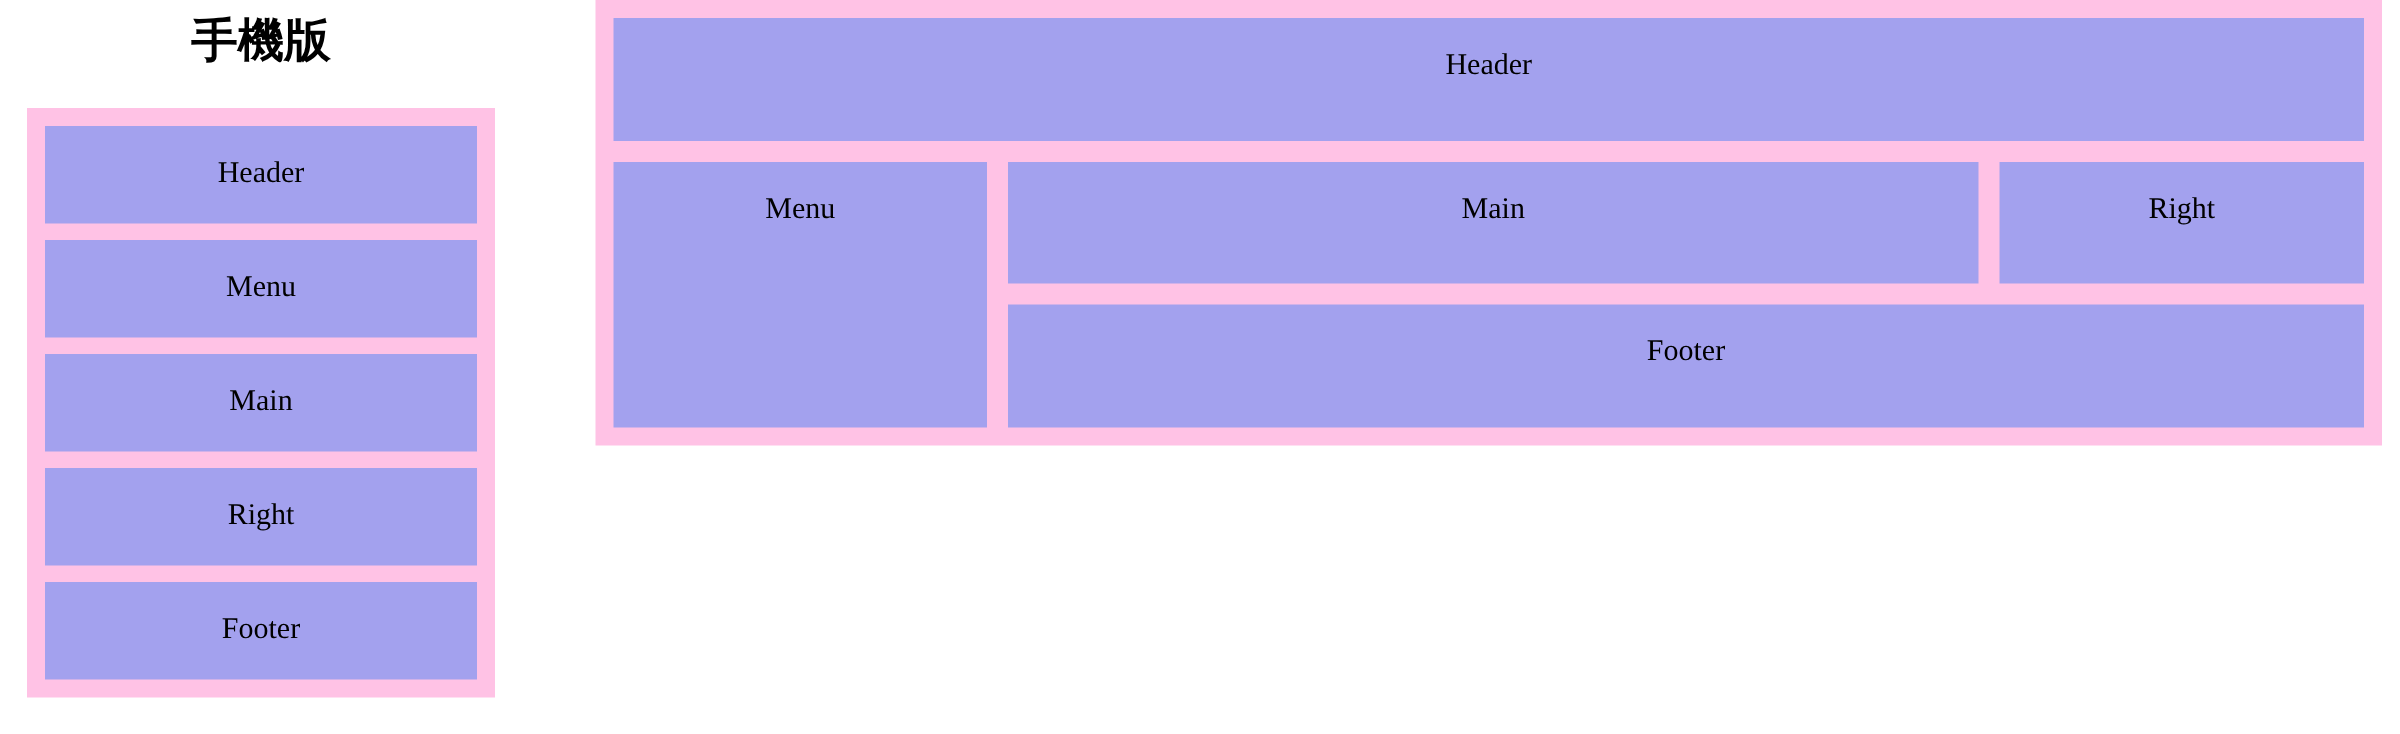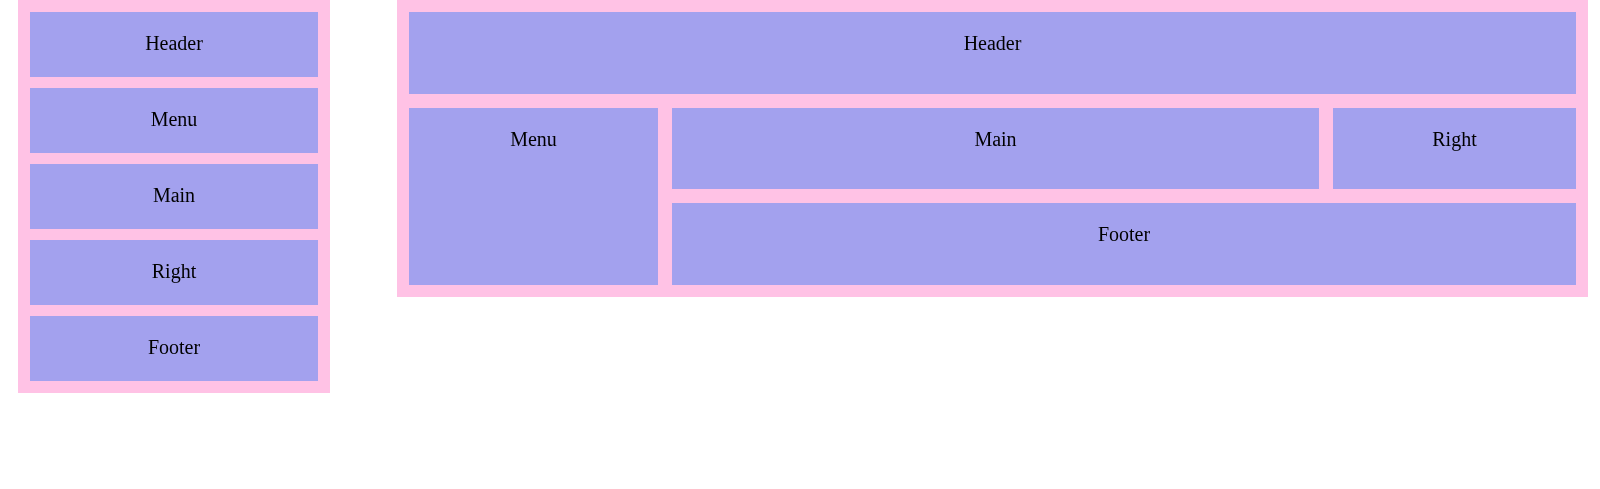--- a/index.html
+++ b/index.html
@@ -67,20 +67,21 @@
     line-height: 1.15;
     color: var(--text-color, #000000);
   }
 </style>
 </head>
 <body>
 
 <div class="canvas">
 
   <section class="panel panel-mobile">
+    <h2 class="panel-title">手機版</h2>
     <div class="grid grid-mobile">
       <div class="box">Header</div>
       <div class="box">Menu</div>
       <div class="box">Main</div>
       <div class="box">Right</div>
       <div class="box">Footer</div>
     </div>
   </section>
 
   <section class="panel panel-desktop">

